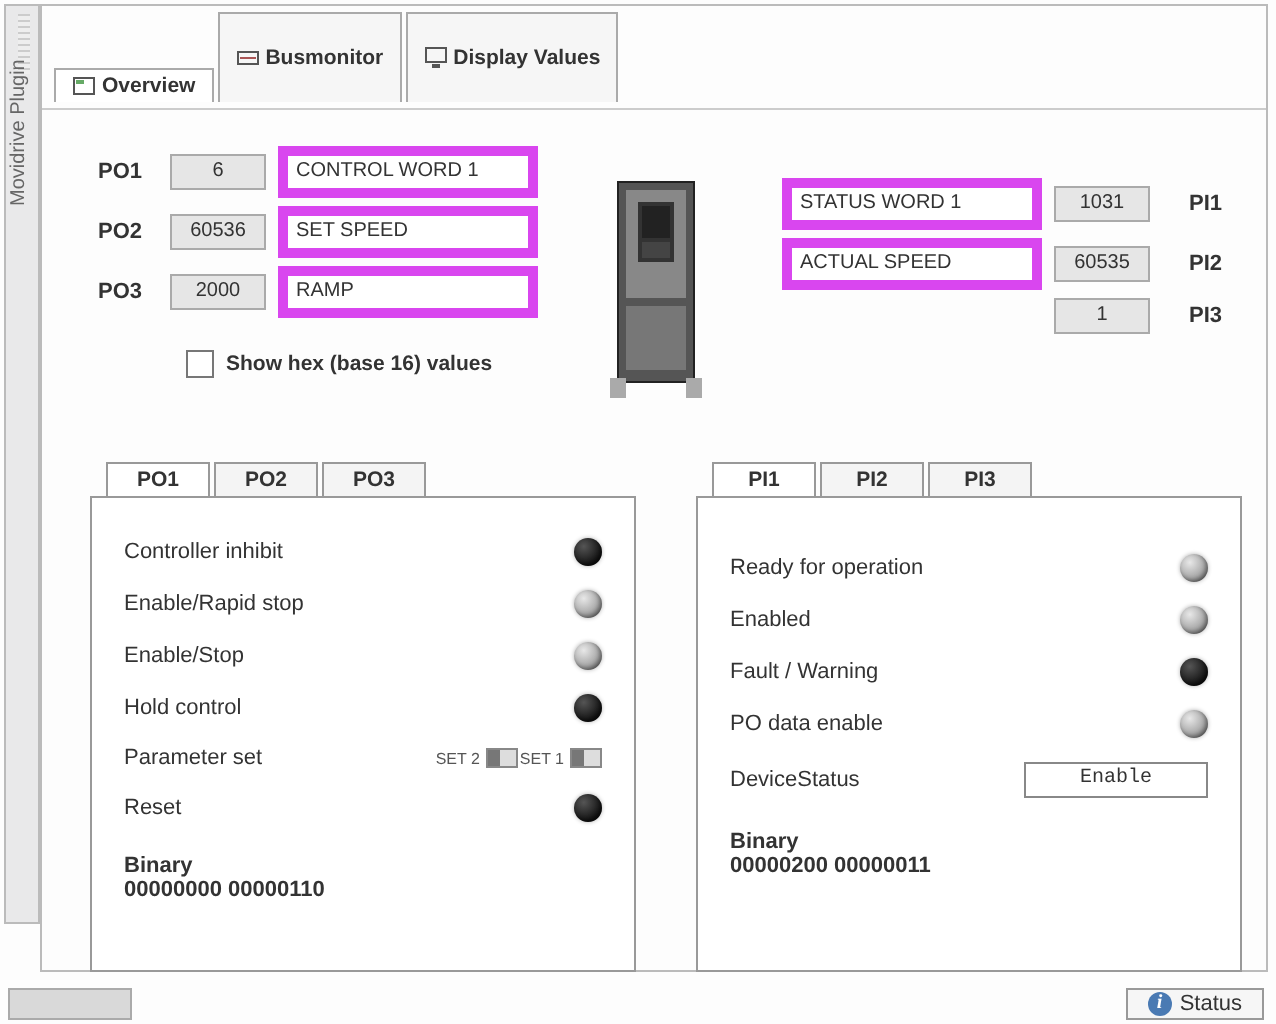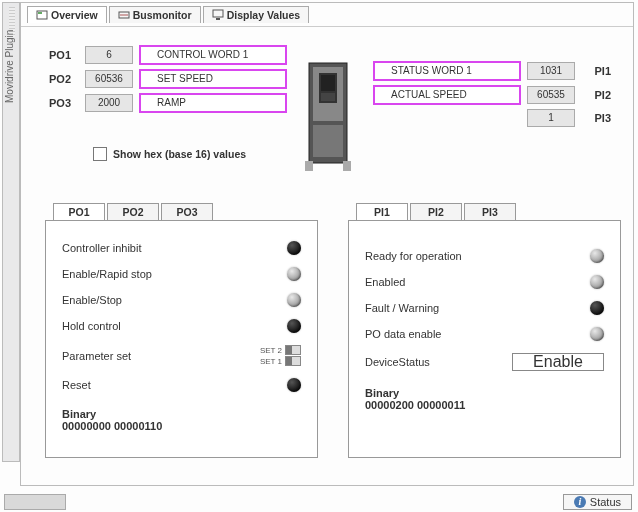--- a/index.html
+++ b/index.html
@@ -3,50 +3,50 @@
 <meta charset="utf-8">
 <style>
   html,body{margin:0;padding:0;font-family:Arial,Ans-serif;font-size:11px;color:#333;background:#fdfdfd;}
   .app{width:638px;height:512px;position:relative;background:#fdfdfd;}
   .side-tab{position:absolute;left:2px;top:2px;width:18px;height:460px;background:#e9e9ea;border:1px solid #bbb;box-sizing:border-box;}
   .side-tab .vlabel{position:absolute;left:1px;top:100px;transform:rotate(-90deg);transform-origin:left top;white-space:nowrap;font-size:10px;color:#666;}
   .side-handle{position:absolute;left:6px;top:4px;width:6px;height:30px;background:repeating-linear-gradient(to bottom,#ccc,#ccc 1px,#eee 1px,#eee 3px);}
   .main{position:absolute;left:20px;top:2px;right:4px;bottom:26px;border:1px solid #bbb;background:#fdfdfd;}
   .tabbar{display:flex;gap:2px;padding:3px 6px;border-bottom:1px solid #ccc;}
   .tab{display:flex;align-items:center;gap:3px;padding:2px 8px;border:1px solid #aaa;border-bottom:none;background:#f6f6f6;font-weight:bold;font-size:10.5px;cursor:pointer;}
-  .tab.active{background:#fff;}
+  .tab.active{background:#fff;margin-top:28px;}
   .ticon{width:12px;height:12px;display:inline-block;}
   .content{position:relative;padding:18px 20px 10px 28px;}
   .io-row{display:flex;align-items:center;gap:6px;margin-bottom:4px;}
   .io-row .lab{font-weight:bold;width:30px;}
   .vbox{display:inline-block;width:46px;height:16px;background:#e6e6e6;border:1px solid #aaa;text-align:center;line-height:16px;font-size:10px;}
-  .nbox{display:inline-block;width:112px;height:16px;border:2px solid #d946ef;background:#fff;line-height:16px;padding:0 16px;font-size:10px;}
+  .nbox{display:inline-block;width:112px;height:16px;border:5px solid #d946ef;background:#fff;line-height:16px;padding:0 4px;font-size:10px;}
   .io-left{position:absolute;left:28px;top:18px;}
   .io-right{position:absolute;right:22px;top:34px;}
   .io-right .io-row{justify-content:flex-end;}
   .io-right .lab{text-align:right;}
   .device{position:absolute;left:282px;top:34px;width:50px;}
   .hexrow{position:absolute;left:72px;top:120px;display:flex;align-items:center;gap:6px;}
   .chk{width:12px;height:12px;border:1px solid #777;background:#fff;display:inline-block;}
   .hexrow span{font-weight:bold;font-size:10.5px;}
   .panels{position:absolute;left:24px;top:176px;right:12px;display:flex;gap:30px;}
   .panel{flex:1;}
   .ptabs{display:flex;gap:2px;margin-left:8px;}
   .ptab{padding:2px 0;width:50px;text-align:center;border:1px solid #999;border-bottom:none;font-size:10.5px;font-weight:bold;background:#f4f4f4;cursor:pointer;}
   .ptab.active{background:#fff;}
   .pbody{border:1px solid #999;padding:14px 16px 12px 16px;min-height:210px;background:#fff;}
   .srow{display:flex;align-items:center;justify-content:space-between;padding:6px 0;}
   .led{width:14px;height:14px;border-radius:50%;background:radial-gradient(circle at 35% 30%,#e8e8e8,#9a9a9a 70%,#555 100%);box-shadow:inset -1px -1px 2px rgba(0,0,0,.4),0 0 2px rgba(0,0,0,.3);}
   .led.dark{background:radial-gradient(circle at 35% 30%,#555,#111 70%,#000 100%);}
-  .dip{display:flex;flex-direction:column;align-items:flex-end;font-size:8px;color:#555;gap:1px;}
+  .dip{display:flex;align-items:flex-end;font-size:8px;color:#555;gap:1px;}
   .dip .switch{display:flex;align-items:center;gap:3px;}
   .dip .sw{width:14px;height:8px;background:#ddd;border:1px solid #888;position:relative;}
   .dip .sw::after{content:"";position:absolute;left:0;top:0;width:6px;height:100%;background:#777;}
   .binrow{display:flex;justify-content:space-between;margin-top:10px;font-weight:bold;flex-direction:column;}
-  .statusbox{width:90px;height:16px;border:1px solid #888;text-align:center;line-height:16px;font-size:16px;}
+  .statusbox{width:90px;height:16px;border:1px solid #888;text-align:center;line-height:16px;font-size:10px;font-family:Liberation Mono, monospace;}
   .footer{position:absolute;left:0;bottom:0;right:0;height:22px;}
   .footbox{position:absolute;left:4px;bottom:2px;width:60px;height:14px;background:#d9d9d9;border:1px solid #aaa;}
   .statusbtn{position:absolute;right:6px;bottom:2px;display:flex;align-items:center;gap:4px;border:1px solid #999;padding:1px 10px;background:#f6f6f6;font-size:11px;}
   .info-ico{width:12px;height:12px;border-radius:50%;background:#4a7ab3;color:#fff;font-weight:bold;font-style:italic;font-family:serif;text-align:center;line-height:12px;font-size:10px;}
 </style>
 </head>
 <body>
 
 <div class="app">
   <div class="side-tab">

